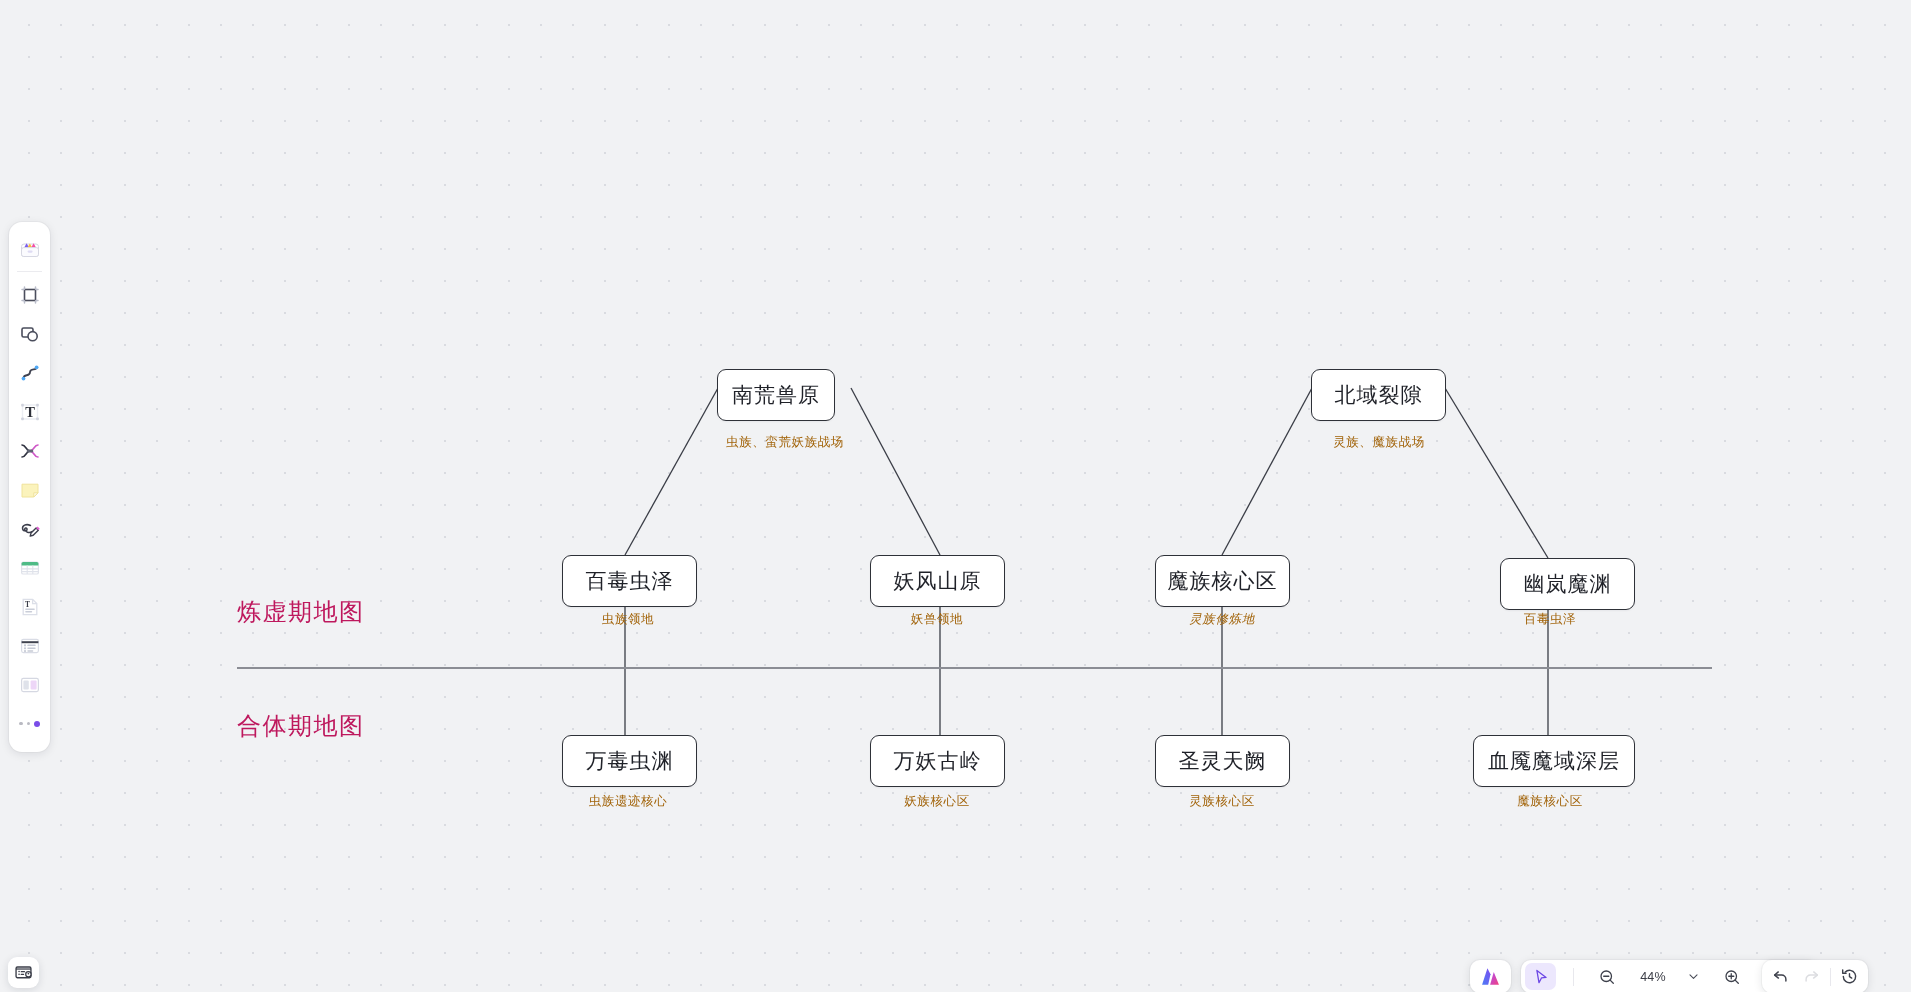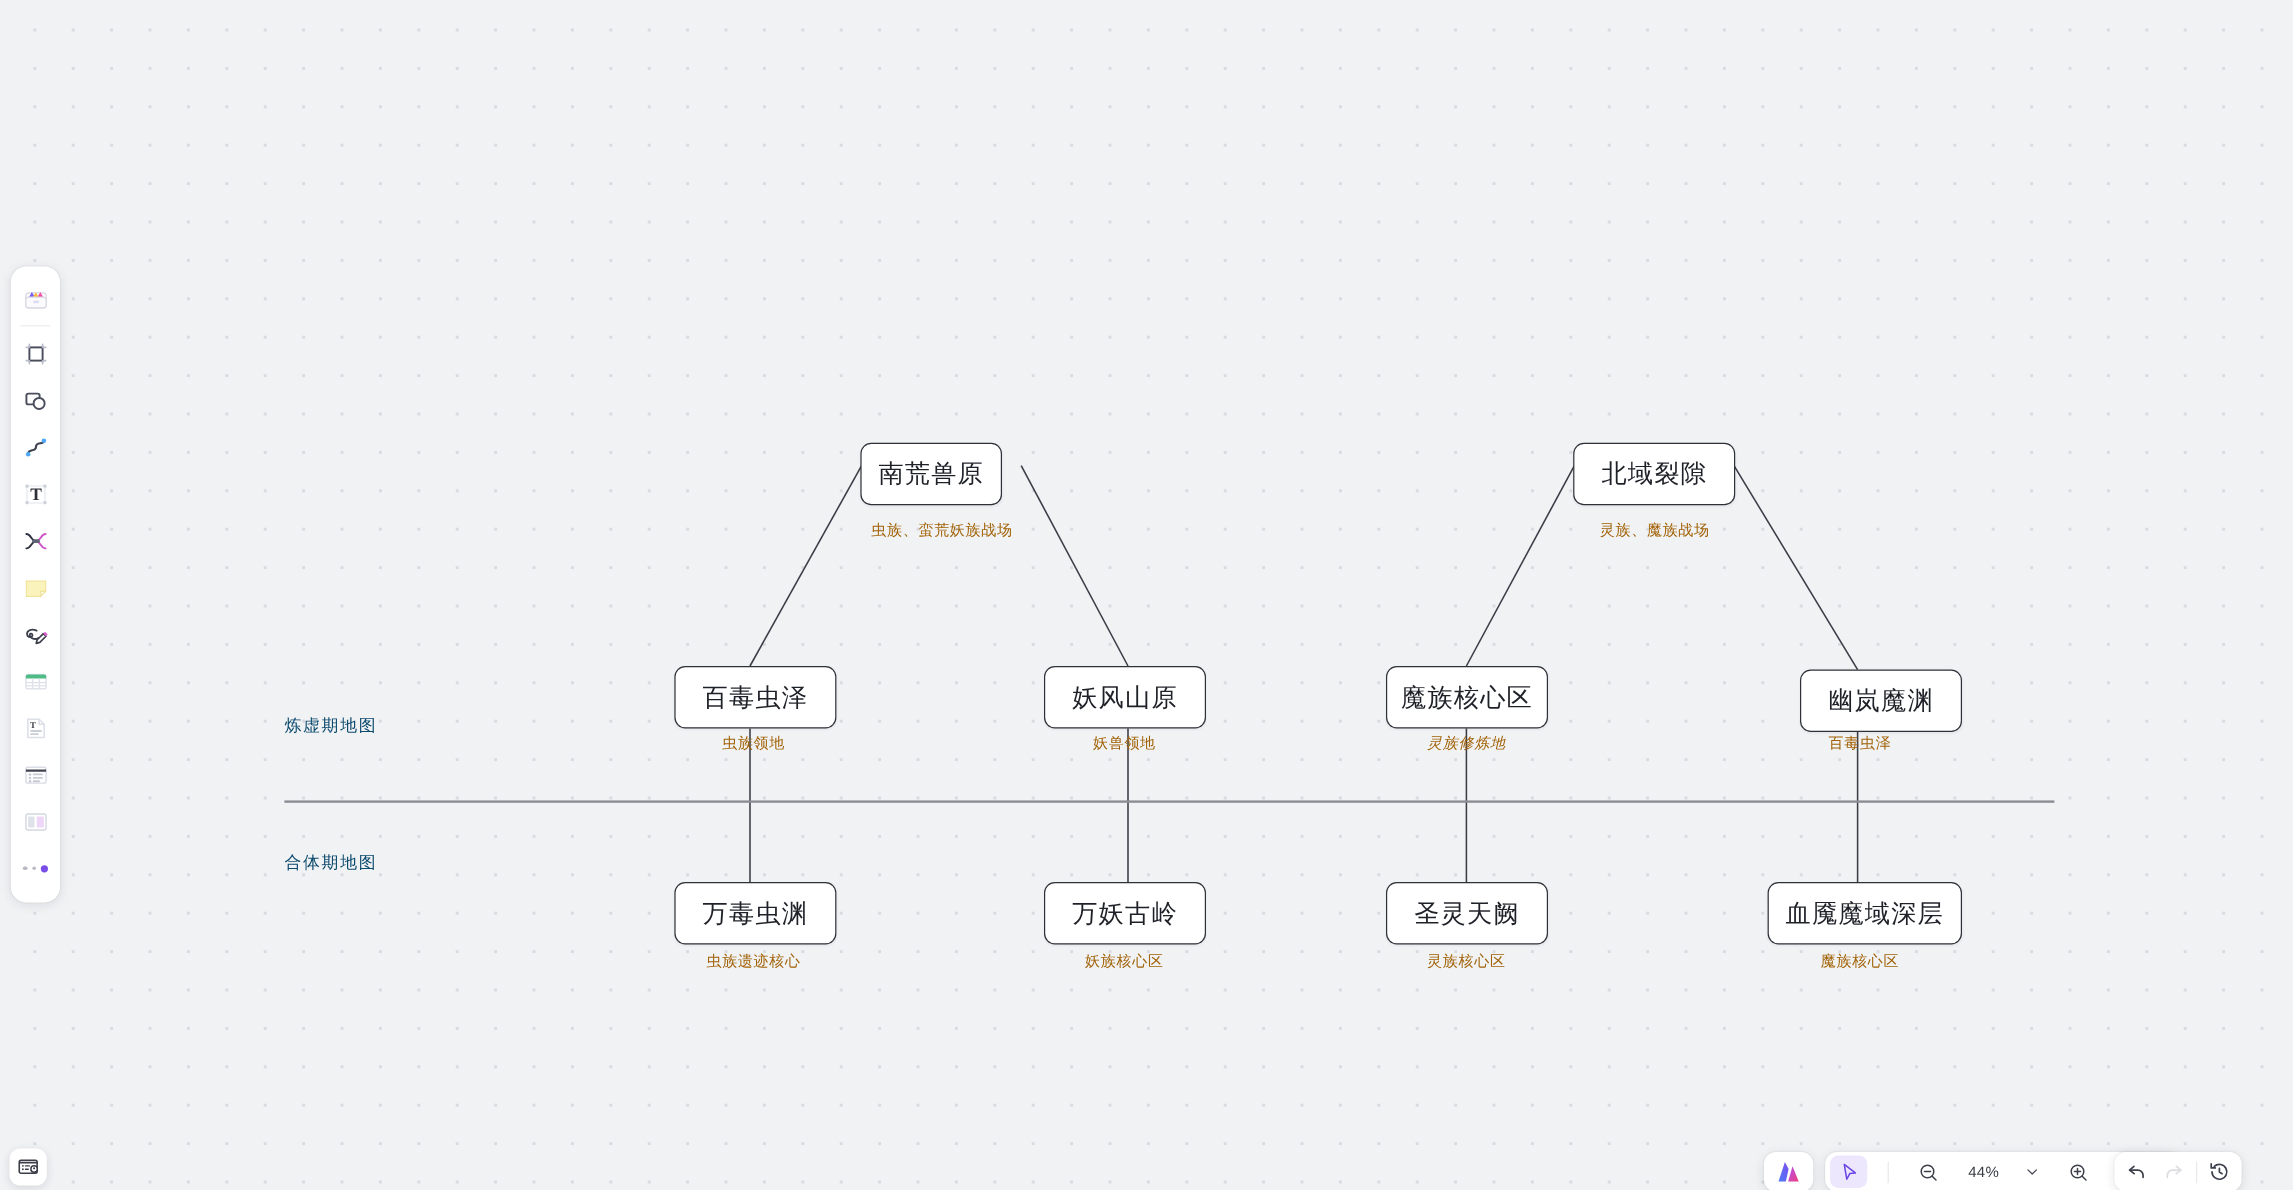--- a/index.html
+++ b/index.html
@@ -99,22 +99,22 @@
     font-size: 12.5px;
     color: #a16207;
     letter-spacing: .6px;
     white-space: nowrap;
     text-align: center;
     pointer-events: none;
   }
 
   .section-label {
     position: absolute;
-    font-size: 14px;
-    color: #0c4a6e;
+    font-size: 24px;
+    color: #be185d;
     letter-spacing: 1.5px;
     white-space: nowrap;
     pointer-events: auto;
     cursor: default;
   }
 
   #divider {
     position: absolute;
     left: 237px; top: 667px; width: 1475px; height: 1.6px;
     background: #8b8d94;

